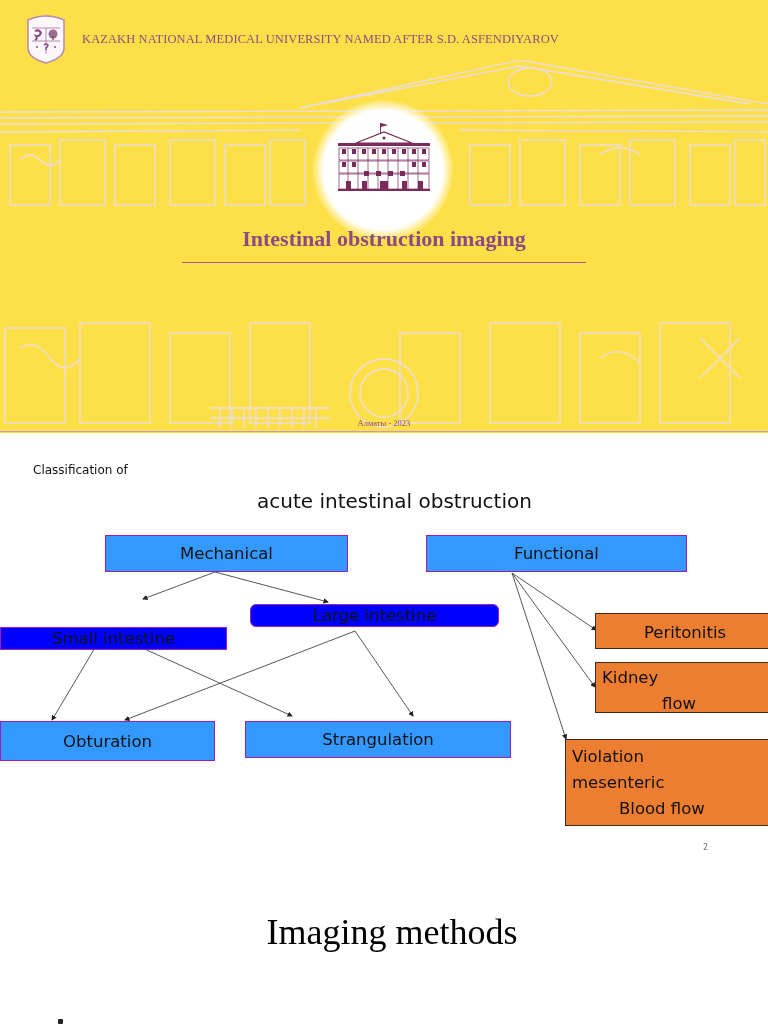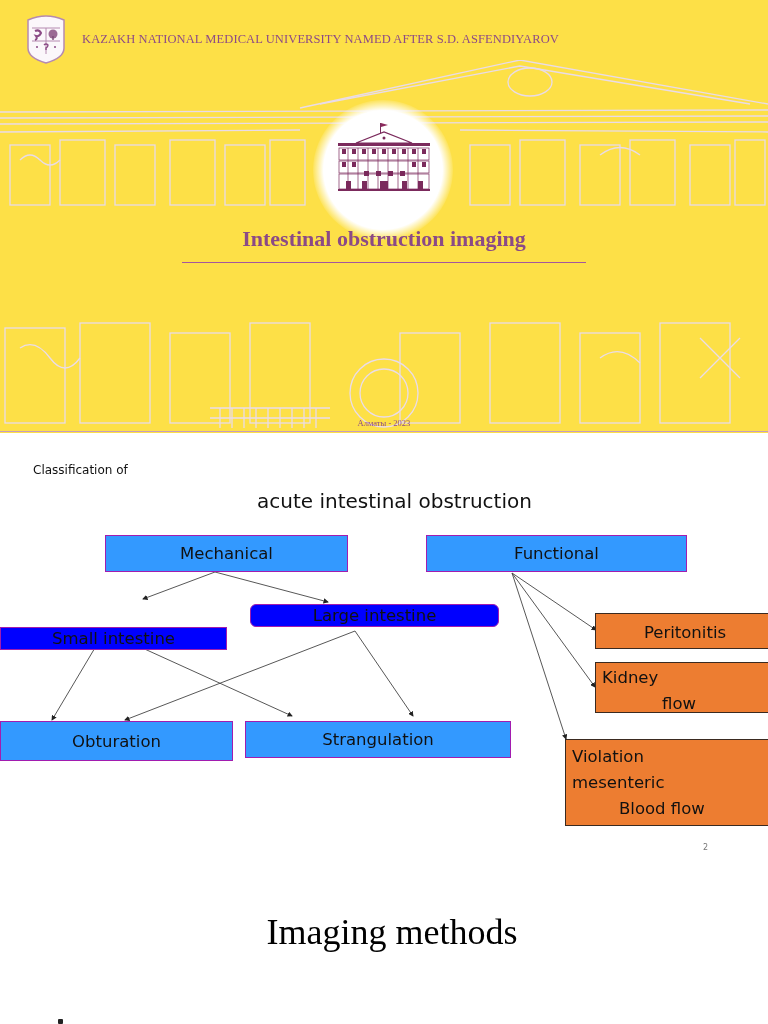--- a/index.html
+++ b/index.html
@@ -173,21 +173,21 @@
   </div>
   <div class="box light" style="left:426px;top:102px;width:261px;height:37px;">
     <span>Functional</span>
   </div>
   <div class="box dark" style="left:0px;top:182px;width:227px;height:23px;margin-top:12px;">
     <span>Small intestine</span>
   </div>
   <div class="box dark" style="left:250px;top:171px;width:249px;height:23px;border-radius:6px;">
     <span>Large intestine</span>
   </div>
-  <div class="box light" style="left:0px;top:288px;width:233px;height:40px;">
+  <div class="box light" style="left:0px;top:288px;width:215px;height:40px;">
     <span>Obturation</span>
   </div>
   <div class="box light" style="left:245px;top:288px;width:266px;height:37px;">
     <span>Strangulation</span>
   </div>
   <div class="box orange" style="left:595px;top:180px;width:180px;height:36px;text-align:center;padding-left:0;padding-right:0;line-height:34px;">
     <span class="ln">Peritonitis</span>
   </div>
   <div class="box orange" style="left:595px;top:229px;width:180px;height:51px;">
     <span class="ln">Kidney</span>

